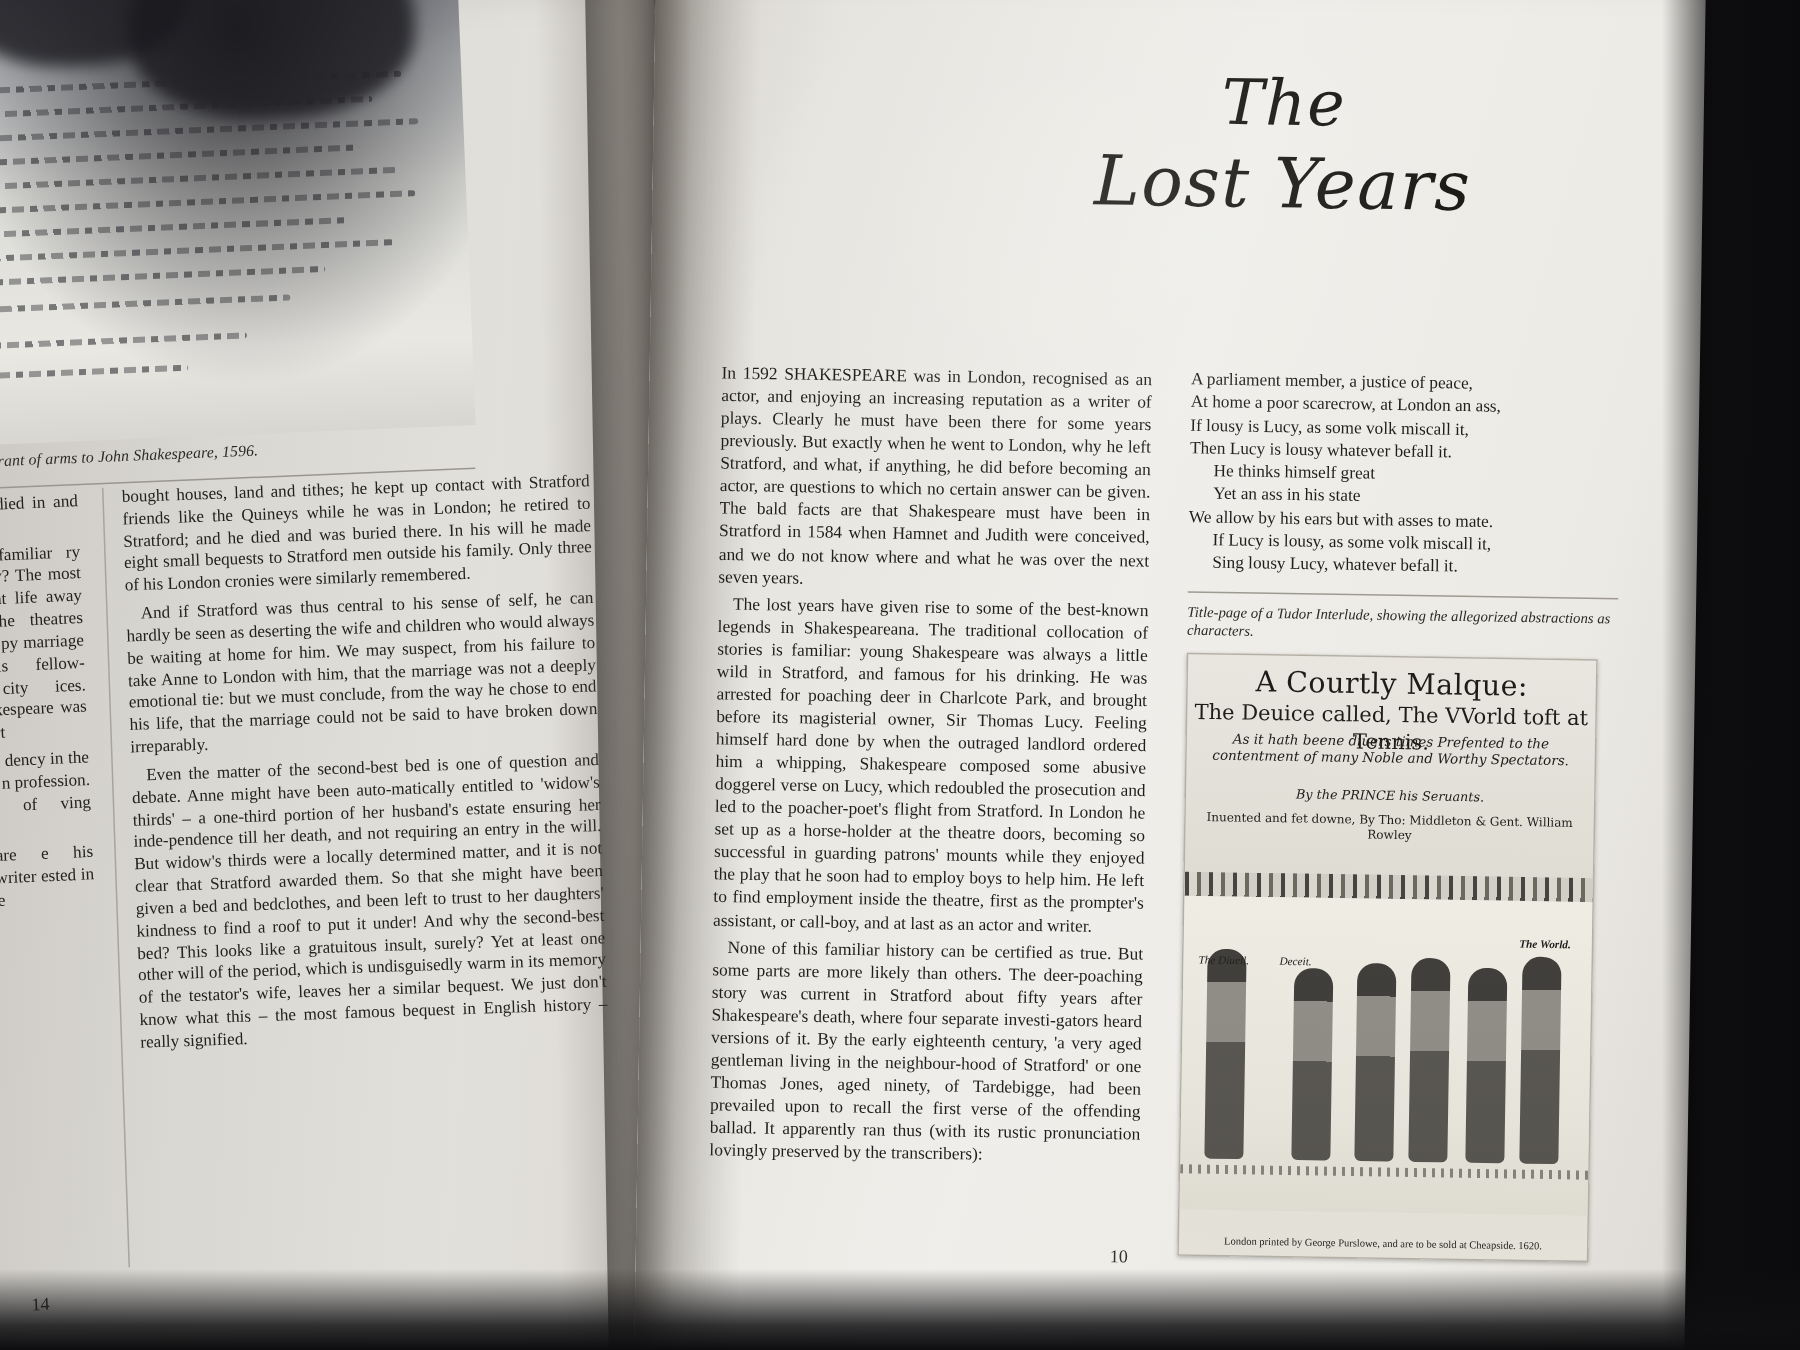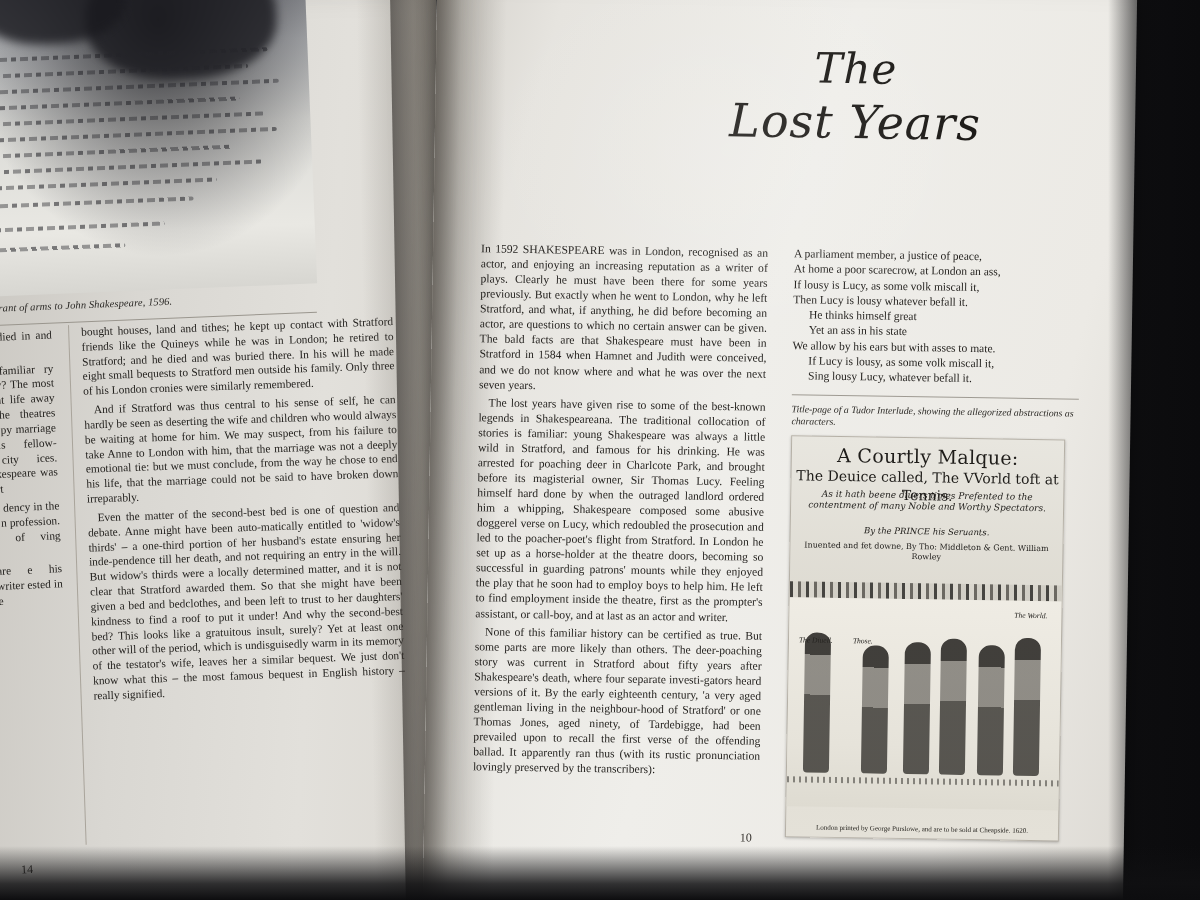--- a/index.html
+++ b/index.html
@@ -422,23 +422,23 @@
         <div class="caption-right">Title-page of a Tudor Interlude, showing the allegorized abstractions as characters.</div>
 
         <div class="plate">
           <div class="pt pt1">A Courtly Malque:</div>
           <div class="pt pt2">The Deuice called, The VVorld toft at Tennis.</div>
           <div class="pt pt3">As it hath beene diuers times Prefented to the contentment of many Noble and Worthy Spectators.</div>
           <div class="pt pt4">By the PRINCE his Seruants.</div>
           <div class="pt pt5">Inuented and fet downe, By Tho: Middleton &amp; Gent.  William Rowley</div>
           <div class="frieze"></div>
           <div class="stage">
-            <div class="label" style="right:14px; top:10px;">The World.</div>
+            <div class="label" style="right:14px; top:24px;font-weight:bold;">The World.</div>
             <div class="label" style="left:10px; top:38px;">The Diuell.</div>
-            <div class="label" style="left:64px; top:38px;">Those.</div>
+            <div class="label" style="left:64px; top:38px;">Deceit.</div>
             <div class="fig" style="left:16px; height:140px;"></div>
             <div class="fig" style="left:74px; height:128px;"></div>
             <div class="fig" style="left:116px; height:132px;"></div>
             <div class="fig" style="left:152px; height:136px;"></div>
             <div class="fig" style="left:190px; height:130px;"></div>
             <div class="fig" style="left:226px; height:138px;"></div>
             <div class="ground"></div>
           </div>
           <div class="pcap">London printed by George Purslowe, and are to be sold at Cheapside. 1620.</div>
         </div>

